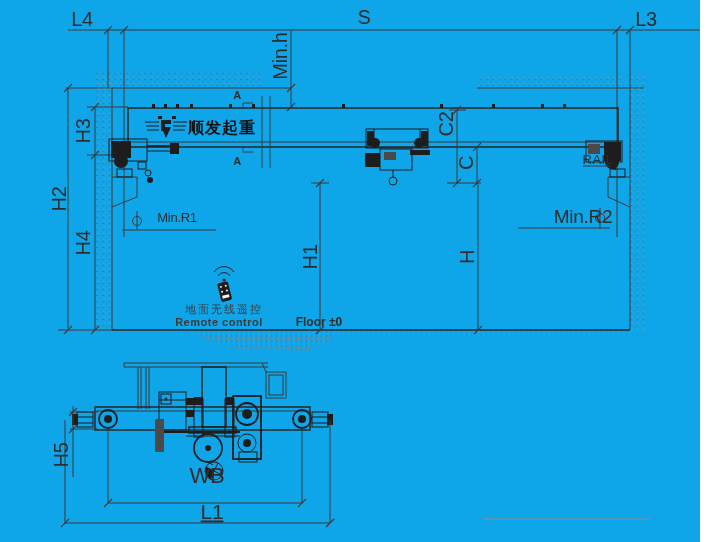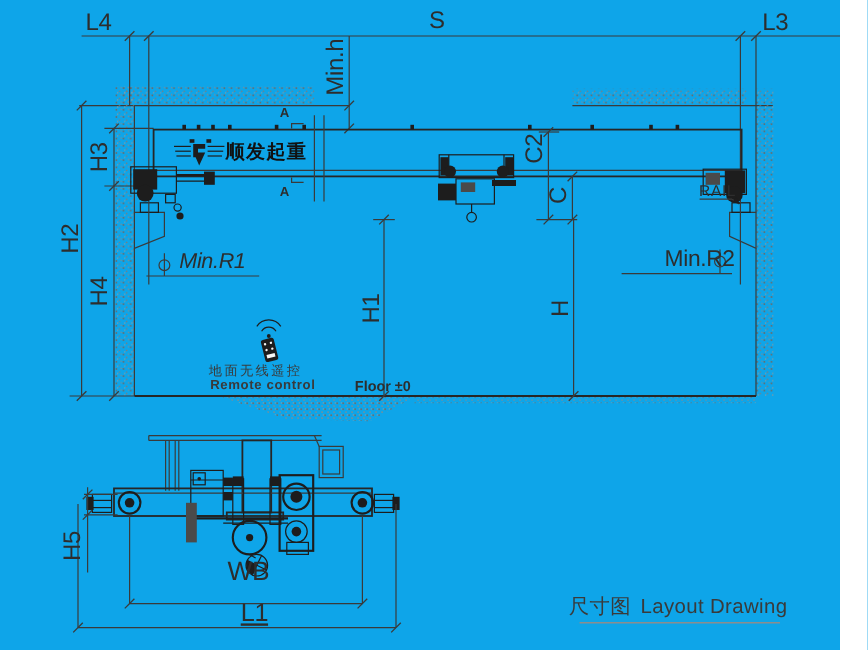--- a/index.html
+++ b/index.html
@@ -325,30 +325,27 @@
 <div class="lbl" style="left:364px;top:17px;">S</div>
 <div class="lbl" style="left:646px;top:19px;">L3</div>
 <div class="vlbl" style="left:280px;top:56px;">Min.h</div>
 <div class="vlbl" style="left:83px;top:131px;">H3</div>
 <div class="vlbl" style="left:59px;top:199px;">H2</div>
 <div class="vlbl" style="left:83px;top:243px;">H4</div>
 <div class="vlbl" style="left:446px;top:124px;">C2</div>
 <div class="vlbl" style="left:466px;top:163px;">C</div>
 <div class="vlbl" style="left:310px;top:257px;">H1</div>
 <div class="vlbl" style="left:467px;top:257px;">H</div>
-<div class="lbl" style="left:177px;top:217px;font-size:18px;font-style:italic;">Min.R1</div>
+<div class="lbl" style="left:177px;top:217px;font-size:13px;">Min.R1</div>
 <div class="lbl" style="left:559px;top:216px;font-size:19px;margin-left:24px;">Min.R2</div>
 <div class="lbl raillbl" style="left:598px;top:159px;">RAIL</div>
 <div class="lbl floor" style="left:296px;top:322px;">Floor ±0</div>
-<div class="lbl small" style="left:213px;top:310px;">地面无线遥控</div>
+<div class="lbl small" style="left:224px;top:310px;font-family:Liberation Mono, monospace;">地面无线遥控</div>
 <div class="lbl small2" style="left:219px;top:322px;">Remote control</div>
 <div class="lbl logo" style="left:222px;top:128px;">顺发起重</div>
 <div class="lbl seclbl" style="left:237px;top:95px;">A</div>
 <div class="lbl seclbl" style="left:237px;top:161px;">A</div>
 <div class="vlbl" style="left:61px;top:455px;">H5</div>
 <div class="lbl wb" style="left:207px;top:476px;">WB</div>
 <div class="lbl l1" style="left:212px;top:511px;">L1</div>
 
-<div class="title" style="left:565px;top:505px;">
-  <span>尺寸图</span><span class="en">Layout Drawing</span>
+
 </div>
 
-</div>
-
 </body></html>

